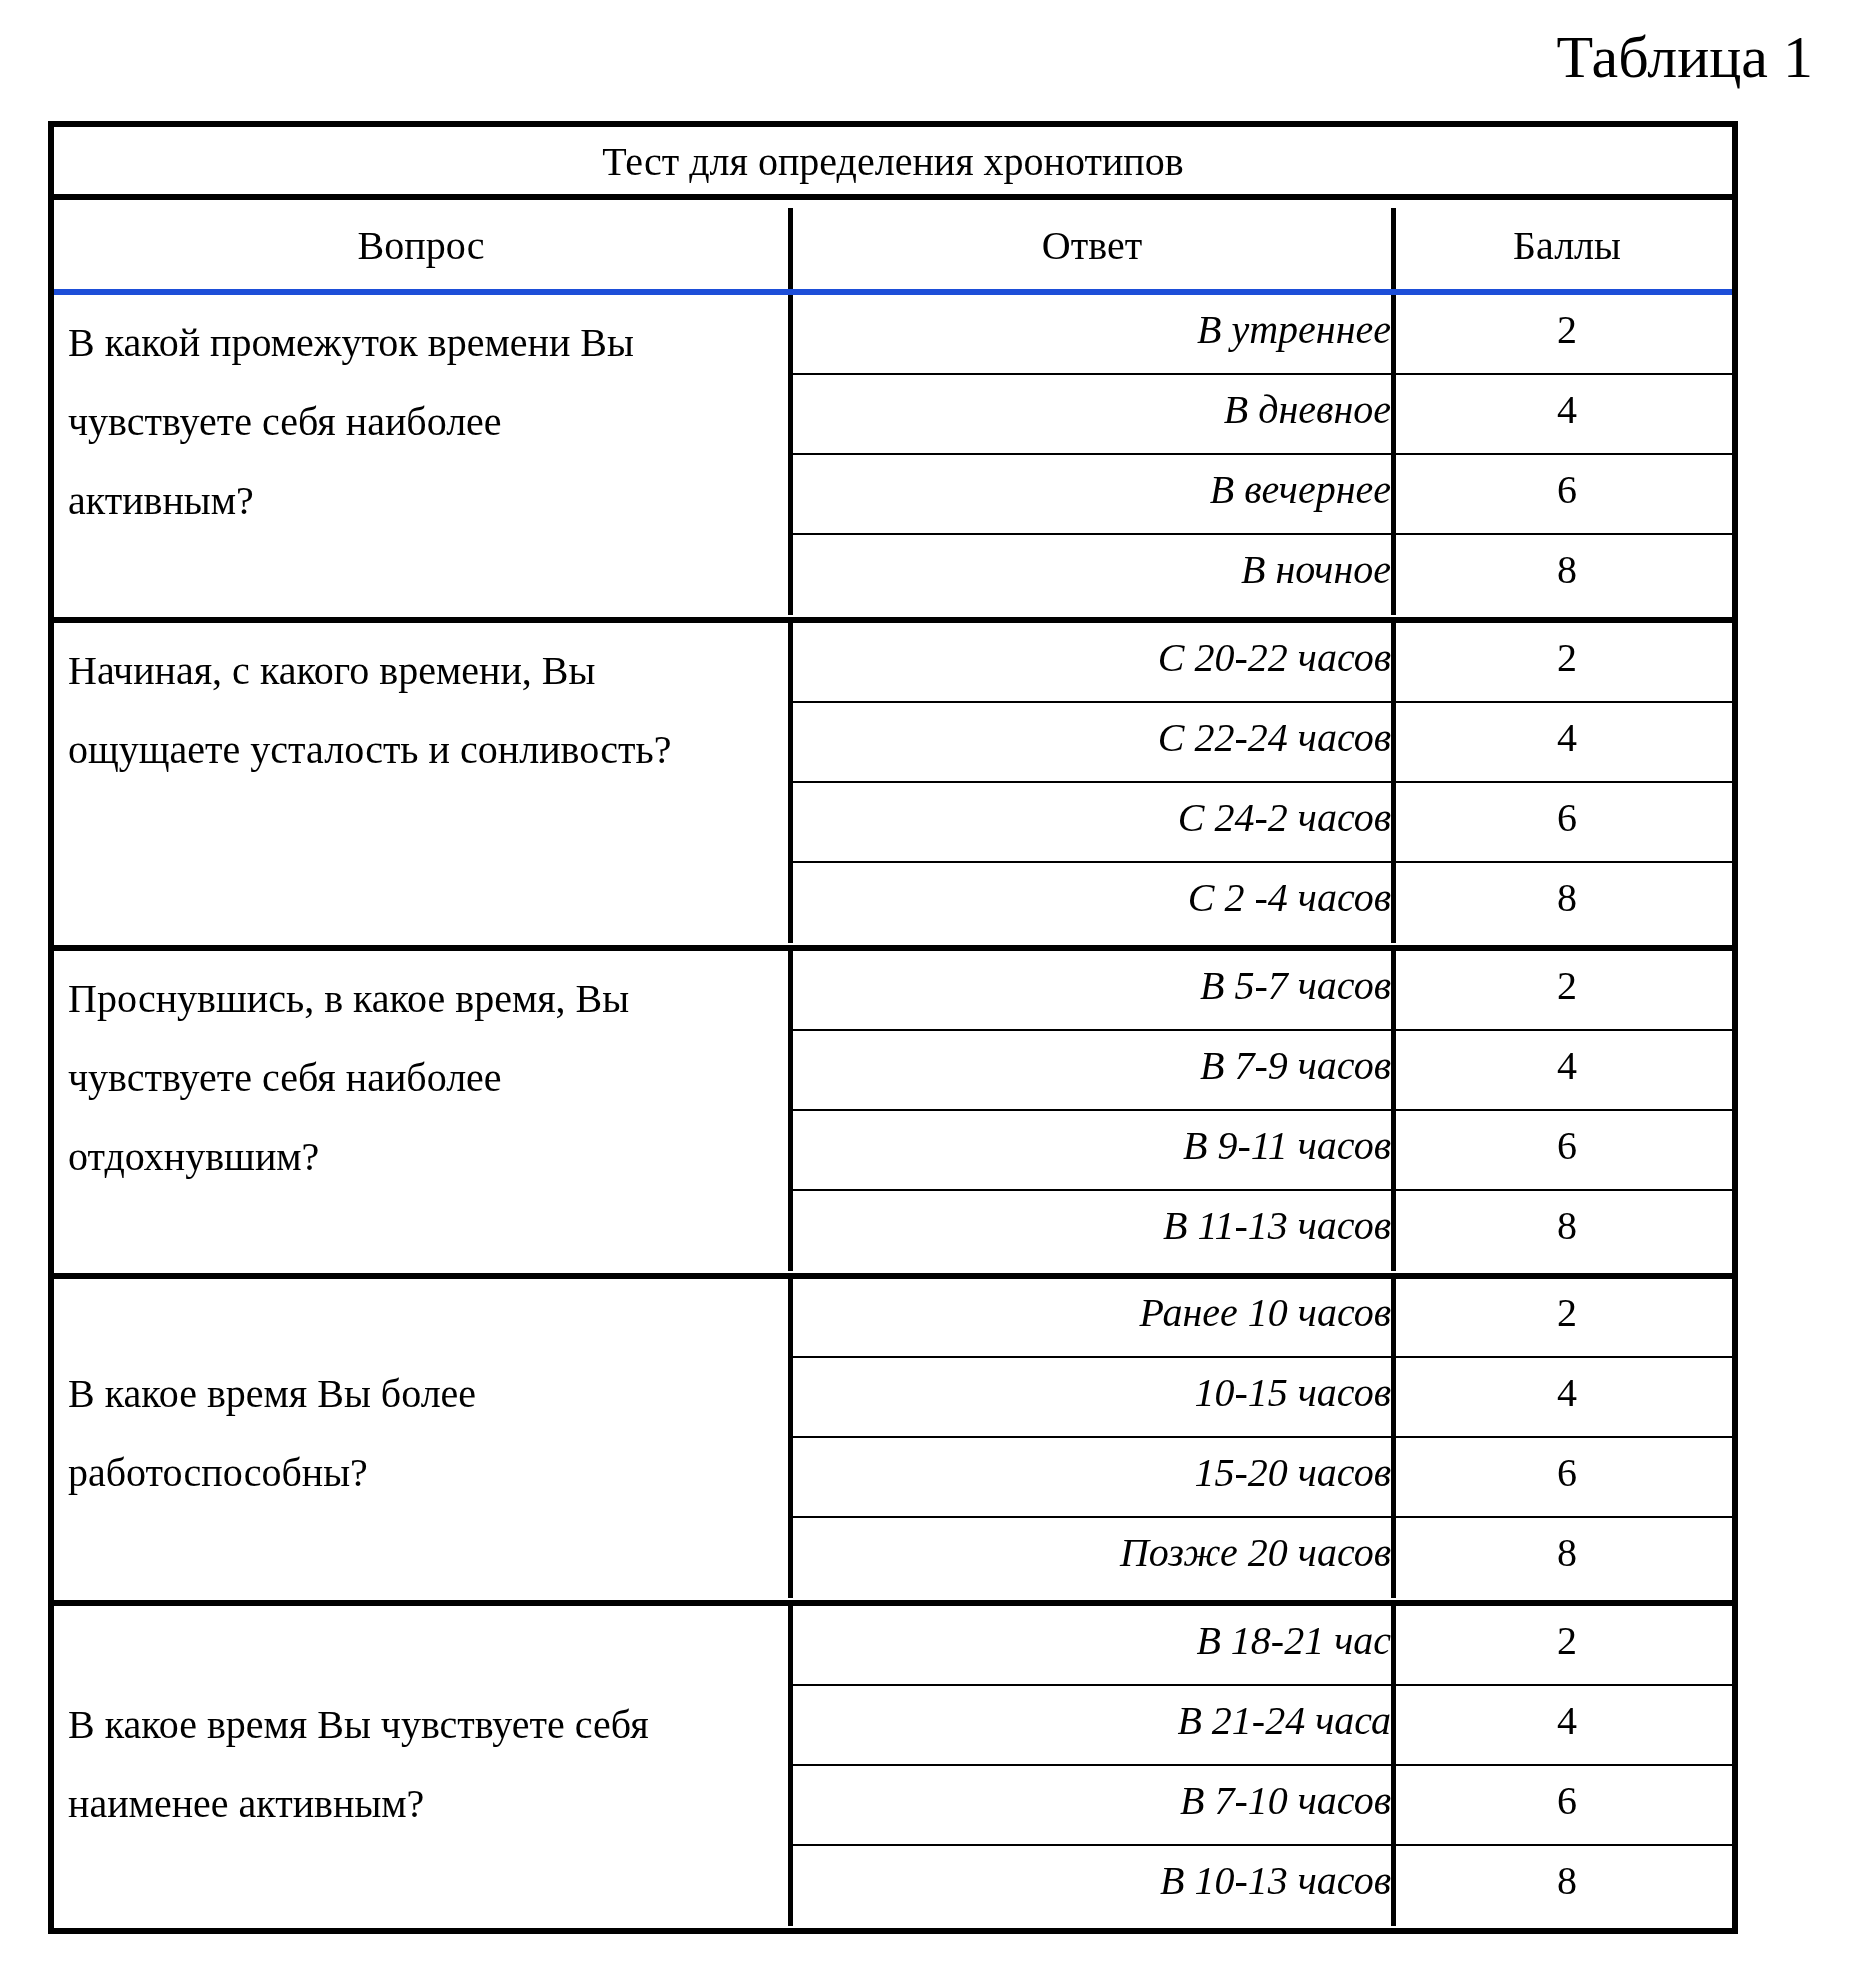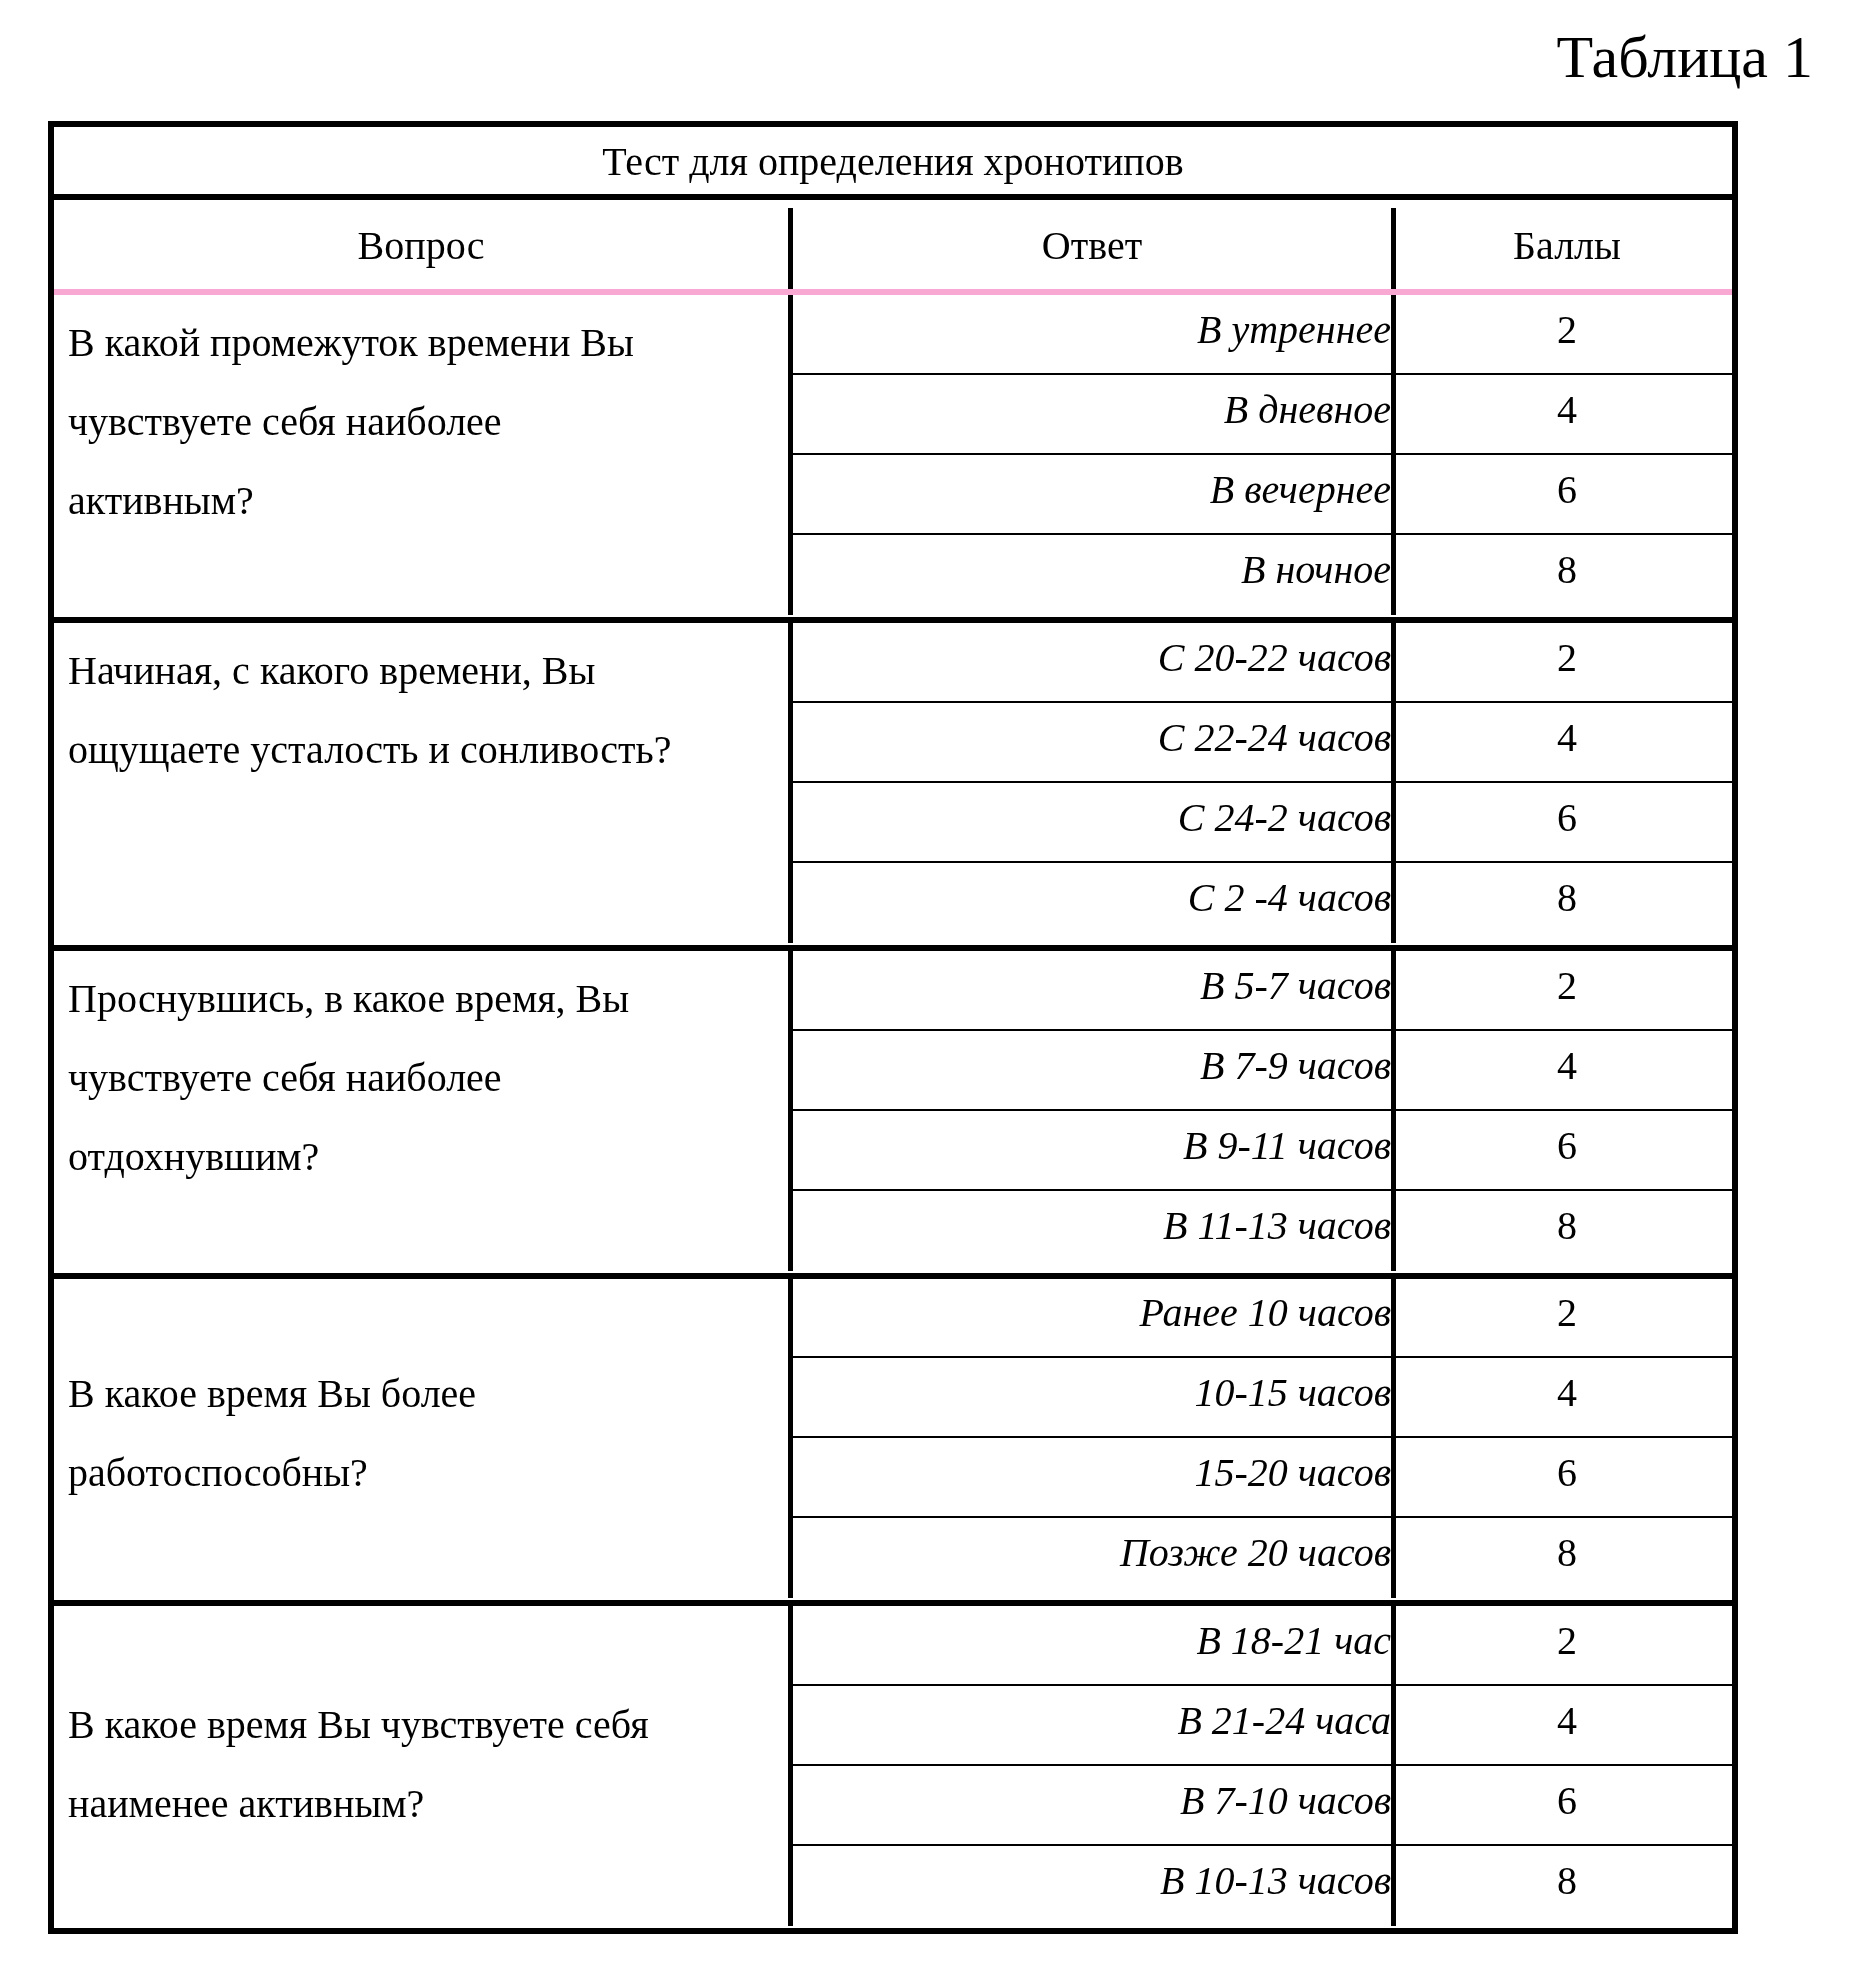--- a/index.html
+++ b/index.html
@@ -16,21 +16,21 @@
     width: 1690px; height: 1813px;
     border: 6px solid #000; box-sizing: border-box;
   }
   .title-row {
     position: absolute; left: 0; right: 0; top: 0; height: 73px;
     border-bottom: 6px solid #000; box-sizing: border-box;
     text-align: center; font-size: 40px; line-height: 69px;
   }
   .head-row {
     position: absolute; left: 0; right: 0; top: 81px; height: 87px;
-    border-bottom: 6px solid #f9a8d4; box-sizing: border-box;
+    border-bottom: 6px solid #1d4ed8; box-sizing: border-box;
   }
   .head-cell {
     position: absolute; top: 0; bottom: 0;
     text-align: center; font-size: 40px; line-height: 75px;
     box-sizing: border-box;
   }
   .c1 { left: 0; width: 734px; }
   .c2 { left: 734px; width: 603px; border-left: 5px solid #000; }
   .c3 { left: 1337px; width: 347px; border-left: 5px solid #000; }
   .section {

